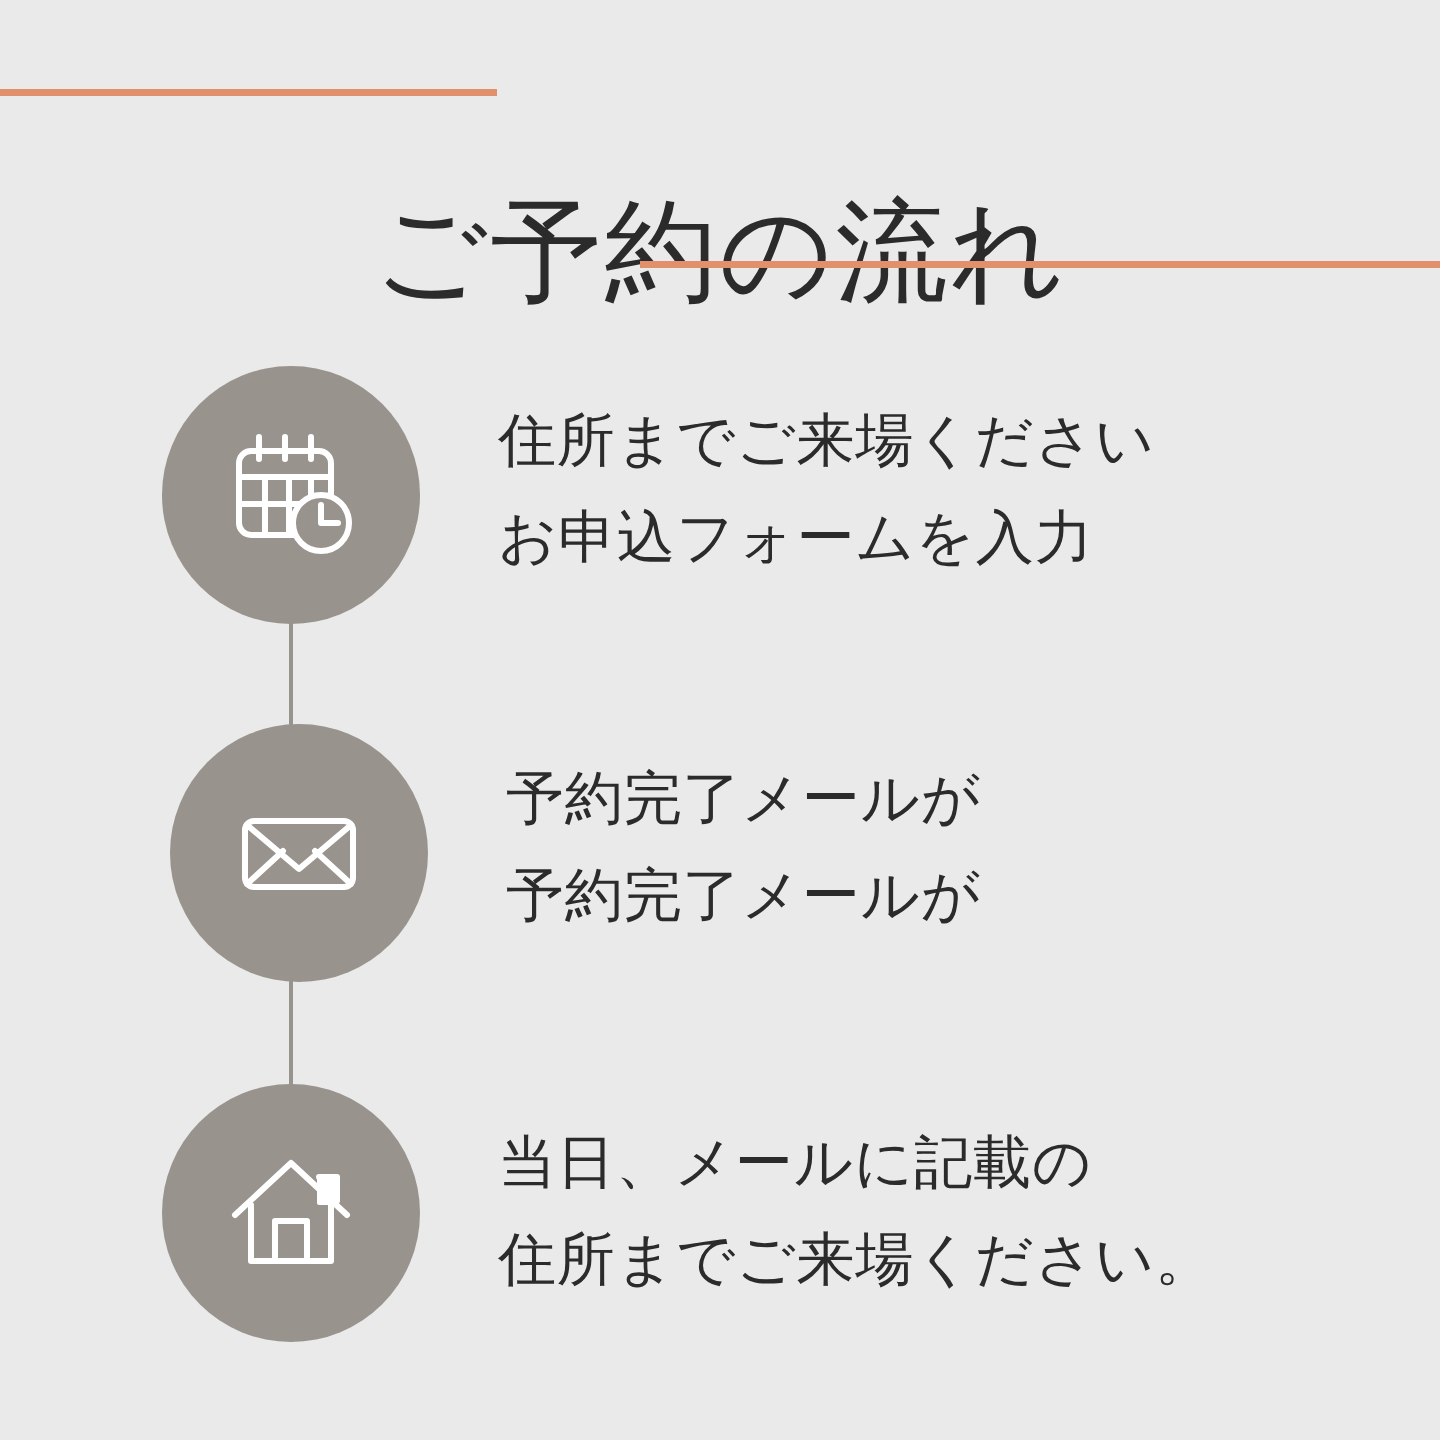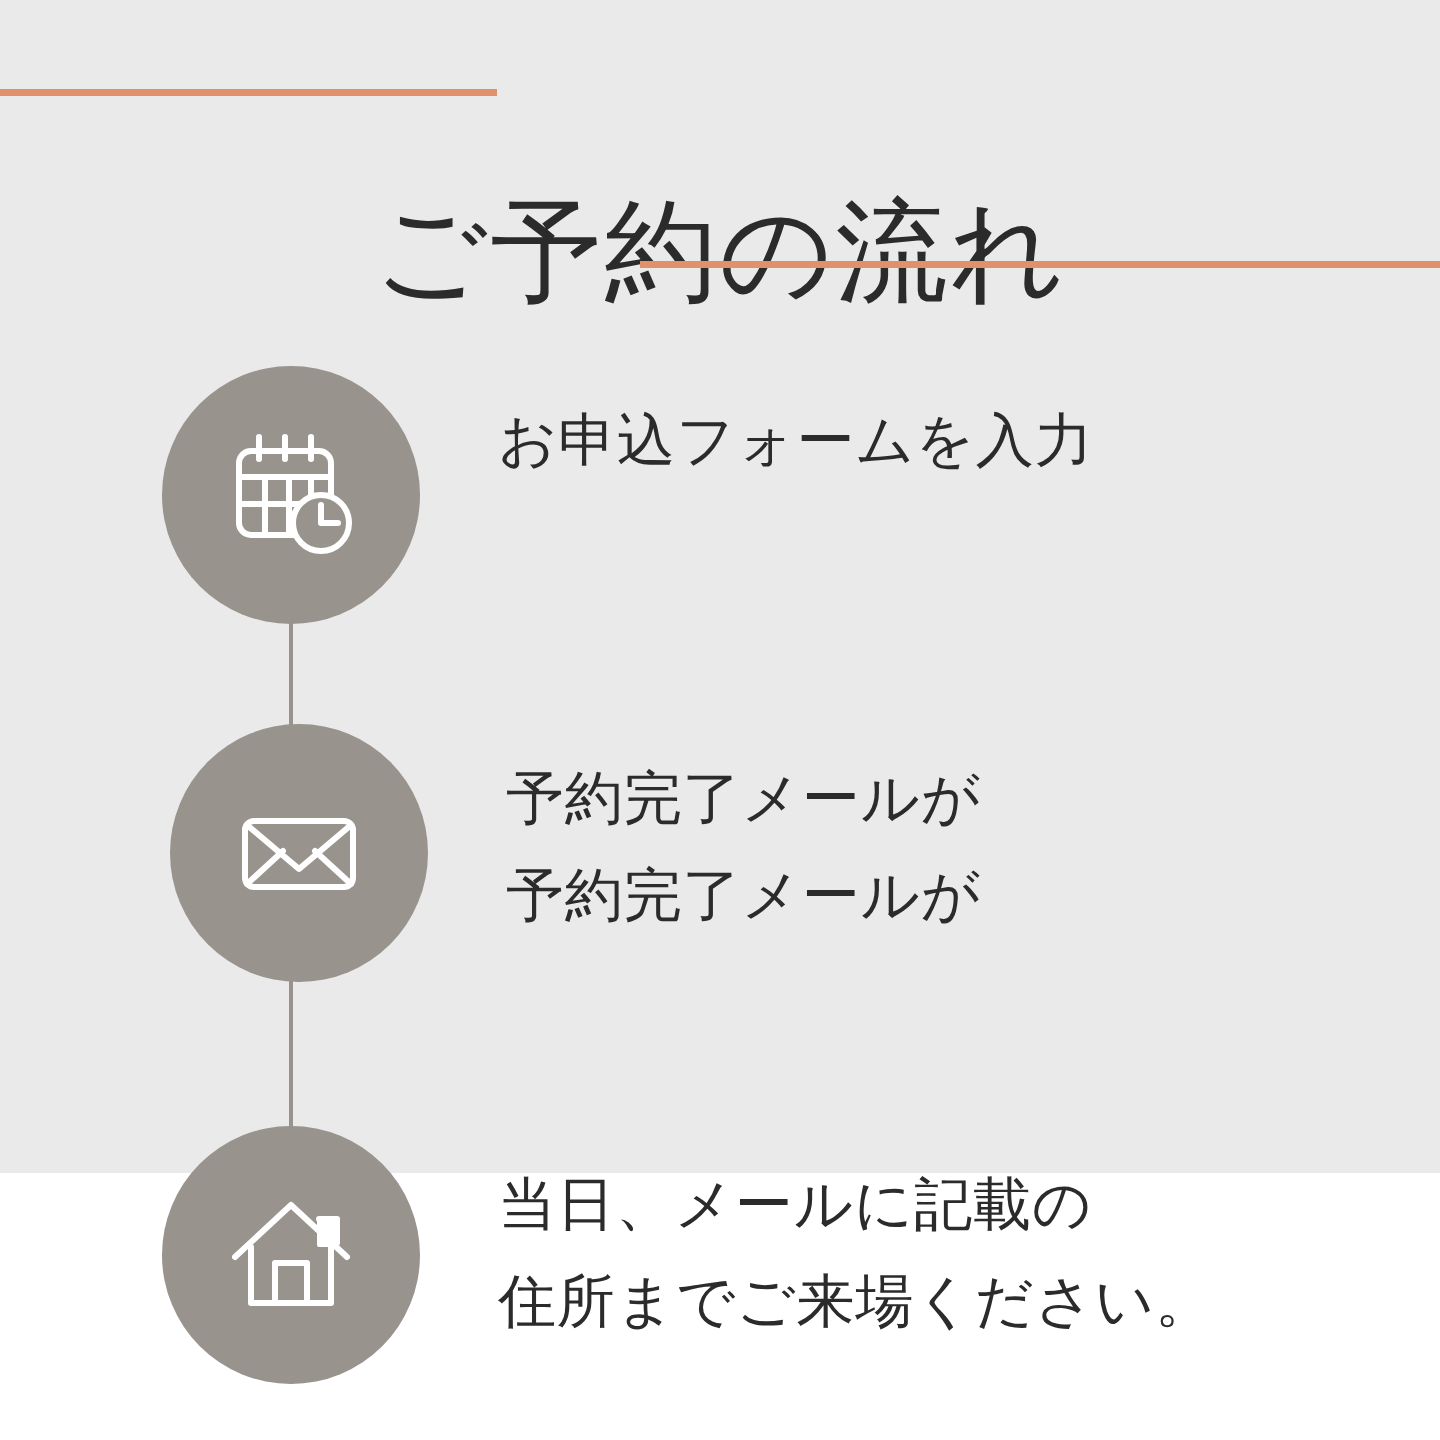--- a/index.html
+++ b/index.html
@@ -10,21 +10,21 @@
   body {
     width: 1440px;
     height: 1440px;
     overflow: hidden;
     font-family: "Liberation Serif", "DejaVu Serif", serif;
   }
 
   #page {
     position: relative;
     width: 1440px;
-    height: 1173px;
+    height: 1440px;
     background: #eaeaea;
   }
 
   
   .rule {
     position: absolute;
     height: 7px;
     background: #e0916c;
   }
   .rule-top {
@@ -71,21 +71,21 @@
   .connector-2 { top: 487px; height: 360px; }
 
   .step {
     position: absolute;
     left: 0;
     width: 1440px;
     height: 258px;
   }
   .step-1 { top: 0px; }
   .step-2 { top: 358px; margin-left: 8px; }
-  .step-3 { top: 760px; }
+  .step-3 { top: 718px; }
 
   .step-badge {
     position: absolute;
     left: 162px;
     top: 0;
     width: 258px;
     height: 258px;
     border-radius: 50%;
     background: #99938e;
     display: flex;
@@ -142,20 +142,21 @@
             <line x1="86" y1="48" x2="86" y2="92"></line>
             <line x1="34" y1="8" x2="34" y2="30"></line>
             <line x1="60" y1="8" x2="60" y2="30"></line>
             <line x1="86" y1="8" x2="86" y2="30"></line>
             <circle cx="96" cy="94" r="28" fill="#99938e"></circle>
             <polyline points="96,76 96,94 113,94"></polyline>
           </svg>
         </span>
       </div>
       <div class="step-text">
+        <span class="line">住所までご来場ください</span>
         <span class="line">お申込フォームを入力</span>
       </div>
     </div>
 
     <div class="step step-2">
       <div class="step-badge">
         <span>
           <svg width="128" height="128" viewBox="0 0 128 128" fill="none" stroke="#ffffff" stroke-width="6" stroke-linecap="round" stroke-linejoin="round">
             <rect x="10" y="32" width="108" height="66" rx="9"></rect>
             <polyline points="12,36 64,80 116,36"></polyline>

